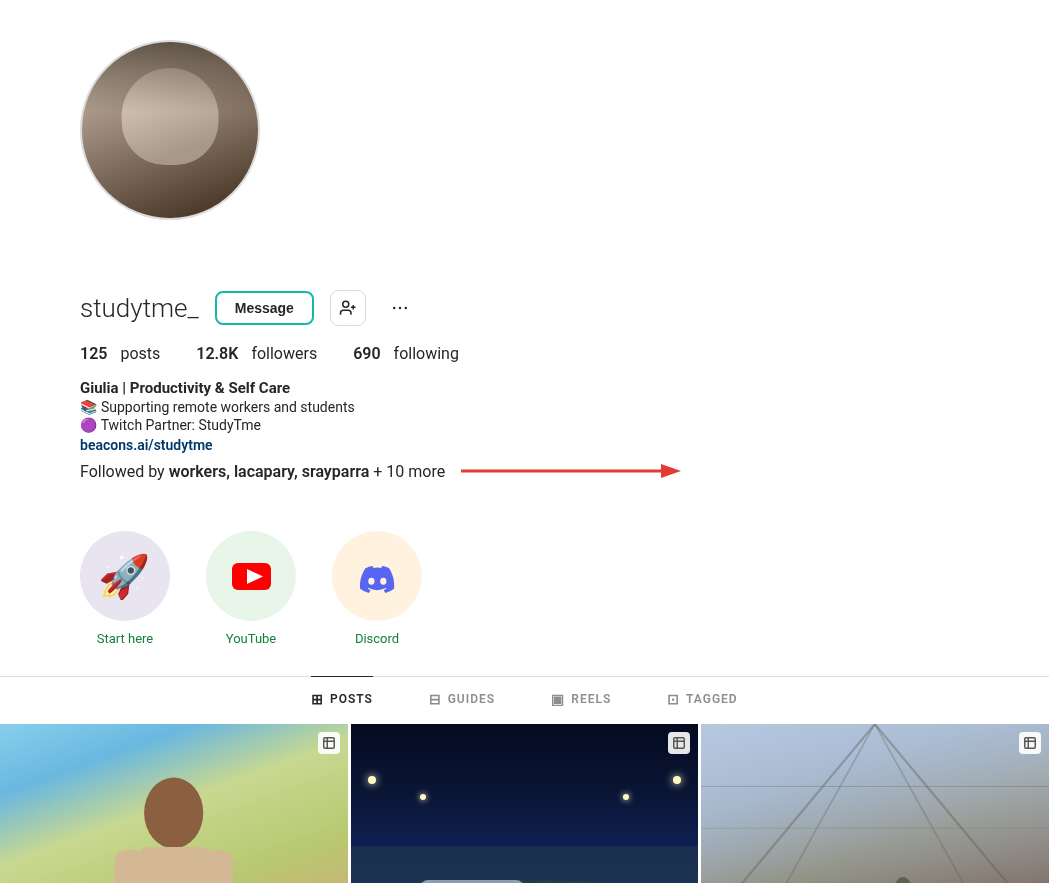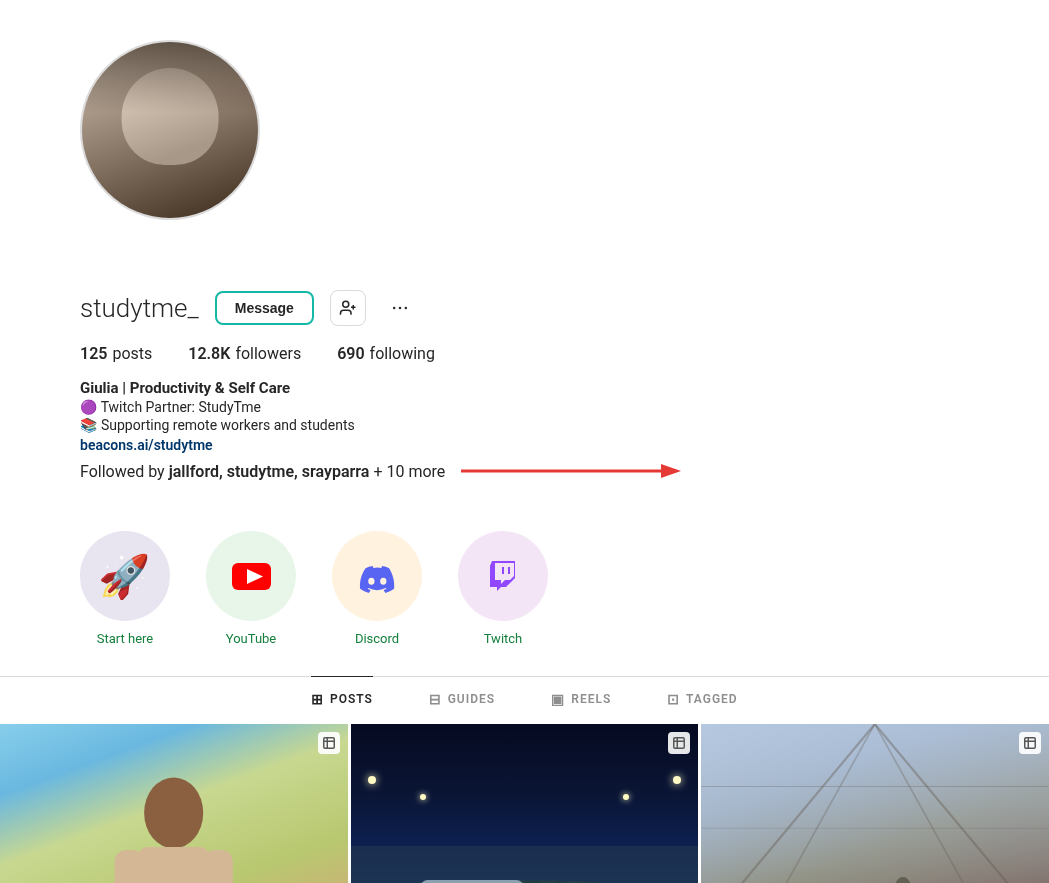--- a/index.html
+++ b/index.html
@@ -92,21 +92,21 @@
 
     .stats-row {
       display: flex;
       gap: 36px;
       margin-bottom: 16px;
       font-size: 16px;
     }
 
     .stat-item {
       display: flex;
-      gap: 5px;
+      gap: 13px;
     }
 
     .stat-count {
       font-weight: 600;
     }
 
     .stat-label {
       color: #262626;
     }
 
@@ -337,30 +337,30 @@
           <span class="stat-label">followers</span>
         </div>
         <div class="stat-item">
           <span class="stat-count">690</span>
           <span class="stat-label">following</span>
         </div>
       </div>
 
       <div class="bio-section">
         <div class="bio-name">Giulia | Productivity &amp; Self Care</div>
+        <div class="bio-line">📚 Supporting remote workers and students</div>
         <div class="bio-line">🟣 Twitch Partner: StudyTme</div>
-        <div class="bio-line">📚 Supporting remote workers and students</div>
         <a class="bio-link" href="#">beacons.ai/studytme</a>
       </div>
 
       <div class="followed-by-row">
         <span class="followed-by-text">
           <span>Followed by</span>
           <span> </span>
-          <span class="followed-by-names">jallford, studytme, srayparra</span>
+          <span class="followed-by-names">workers, lacapary, srayparra</span>
           <span> </span>
           <span>+ 10 more</span>
         </span>
 
         <span style="display:inline-flex; align-items:center; margin-left:16px;">
           <svg width="220" height="20" viewBox="0 0 220 20">
             <line x1="0" y1="10" x2="200" y2="10" stroke="#e53935" stroke-width="3"></line>
             <polygon points="200,3 220,10 200,17" fill="#e53935"></polygon>
           </svg>
         </span>
@@ -396,34 +396,20 @@
         <svg width="55" height="55" viewBox="0 0 55 55">
           <circle cx="27.5" cy="27.5" r="27.5" fill="#FFF3E0"></circle>
           <g transform="translate(10,13)">
             <path d="M29.3 6.2A28.2 28.2 0 0 0 22.2 4a19.5 19.5 0 0 0-.9 1.9 26.1 26.1 0 0 0-7.8 0A19.5 19.5 0 0 0 12.6 4 28.3 28.3 0 0 0 5.5 6.2C.8 13.2-.5 20 .1 26.7a28.4 28.4 0 0 0 8.7 4.4 20.9 20.9 0 0 0 1.8-3 18.5 18.5 0 0 1-2.9-1.4l.7-.6a20.3 20.3 0 0 0 17.4 0l.7.6a18.5 18.5 0 0 1-2.9 1.4 20.9 20.9 0 0 0 1.8 3 28.4 28.4 0 0 0 8.7-4.4c.7-7.7-1.2-14.4-5-20.5zM11.4 22.7a3.3 3.3 0 0 1-3.1-3.5 3.3 3.3 0 0 1 3.1-3.5 3.3 3.3 0 0 1 3.1 3.5 3.3 3.3 0 0 1-3.1 3.5zm11.9 0a3.3 3.3 0 0 1-3.1-3.5 3.3 3.3 0 0 1 3.1-3.5 3.3 3.3 0 0 1 3.1 3.5 3.3 3.3 0 0 1-3.1 3.5z" fill="#5865F2"></path>
           </g>
         </svg>
       </div>
       <span class="highlight-label">Discord</span>
     </div>
 
-    <div class="highlight-item">
-      <div class="highlight-circle highlight-circle-twitch">
-
-        <svg width="55" height="55" viewBox="0 0 55 55">
-          <circle cx="27.5" cy="27.5" r="27.5" fill="#F3E5F5"></circle>
-          <g transform="translate(14,12)">
-            <path d="M2 0L0 5v21h7v4l4-4h5l9-9V0H2zm22 15l-4 4h-5l-4 4v-4H5V2h19v13z" fill="#9146FF"></path>
-            <rect x="18" y="6" width="2" height="7" fill="#9146FF"></rect>
-            <rect x="12" y="6" width="2" height="7" fill="#9146FF"></rect>
-          </g>
-        </svg>
-      </div>
-      <span class="highlight-label">Twitch</span>
-    </div>
 
   </div>
 
   <div class="tabs-section">
     <div class="tab-item active">
       <span class="tab-icon">⊞</span>
       <span>POSTS</span>
     </div>
     <div class="tab-item">
       <span class="tab-icon">⊟</span>

